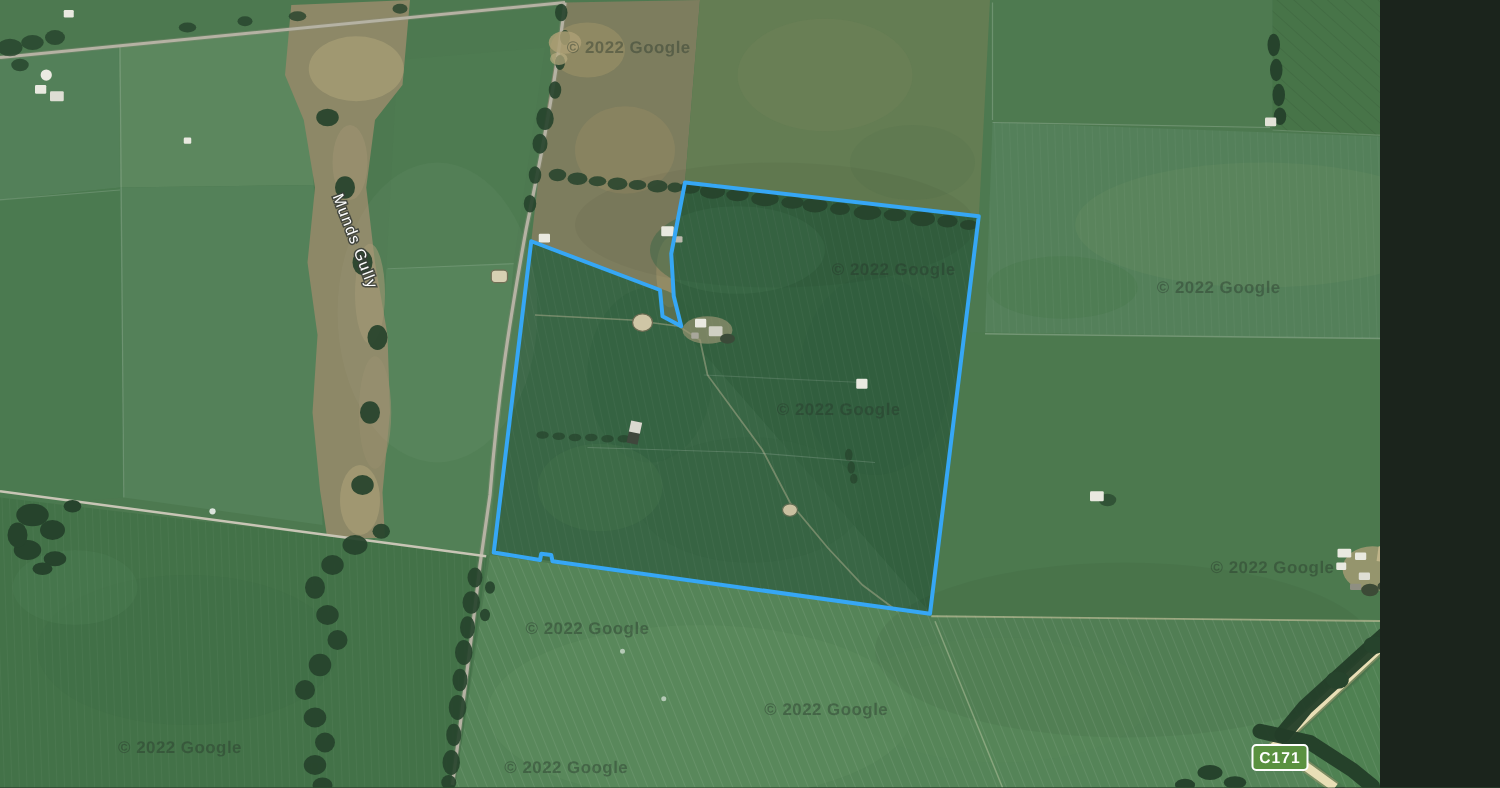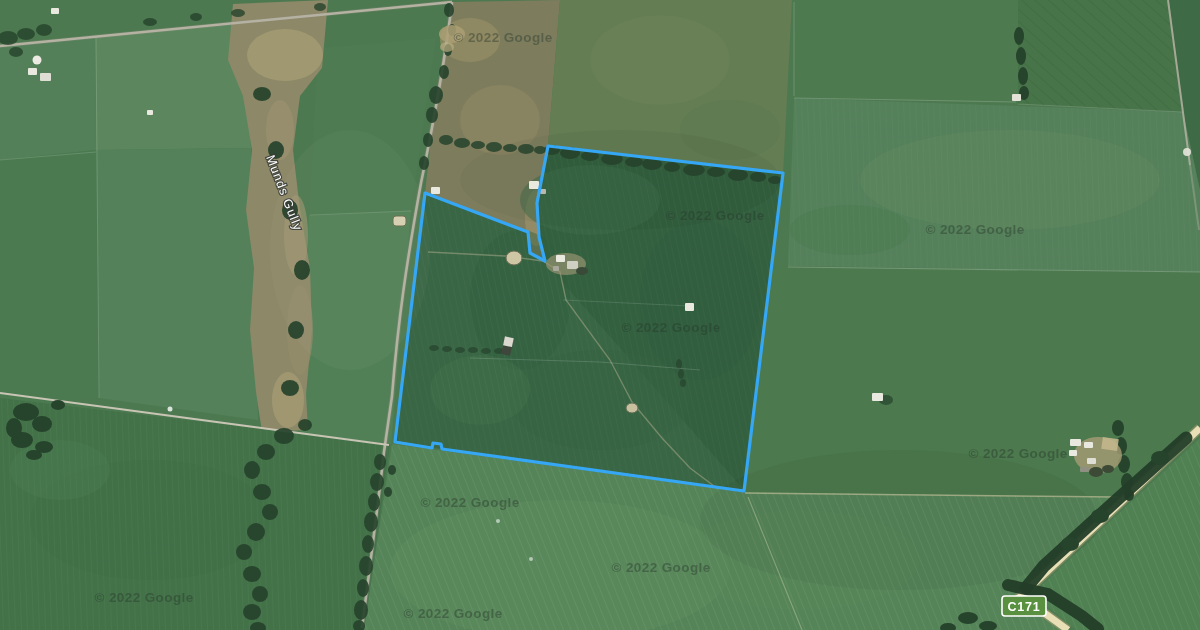--- a/index.html
+++ b/index.html
@@ -1,16 +1,16 @@
 <!DOCTYPE html>
 <html><head>
 <meta charset="utf-8">
 <style>
   html,body{margin:0;padding:0;background:#1b241c;}
-  .stage{position:relative;width:1200px;height:630px;overflow:hidden;}
+  .stage{position:relative;width:1104px;height:630px;overflow:hidden;}
   .stage svg{display:block;}
   .wm{
     font-family:"Liberation Sans",sans-serif;
     font-size:13.5px;font-weight:600;
     fill:#27362a;opacity:.42;text-anchor:middle;letter-spacing:.4px;
   }
   .gully-label{
     font-family:"Liberation Sans",sans-serif;
     font-size:12.5px;font-weight:500;letter-spacing:1px;
     fill:#ffffff;stroke:rgba(55,60,55,.85);stroke-width:2.4px;paint-order:stroke;

